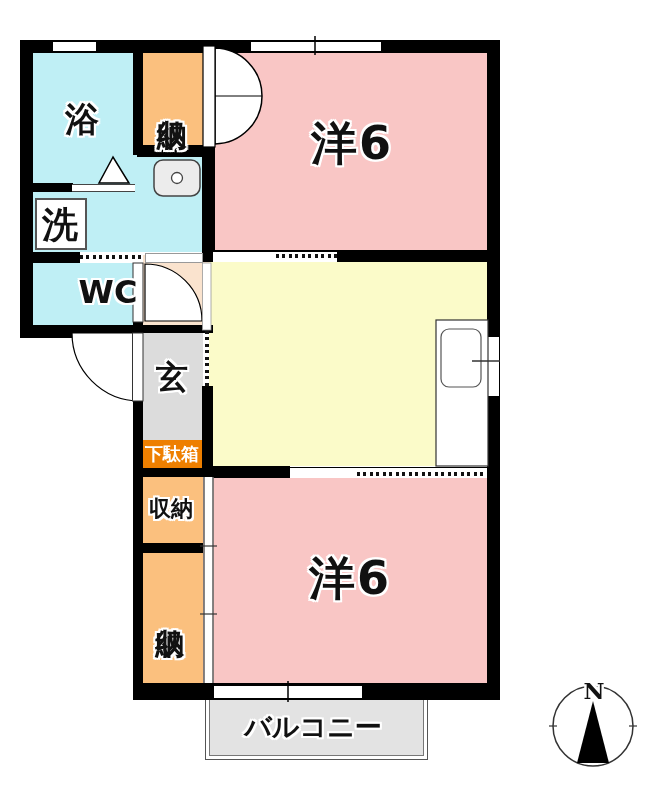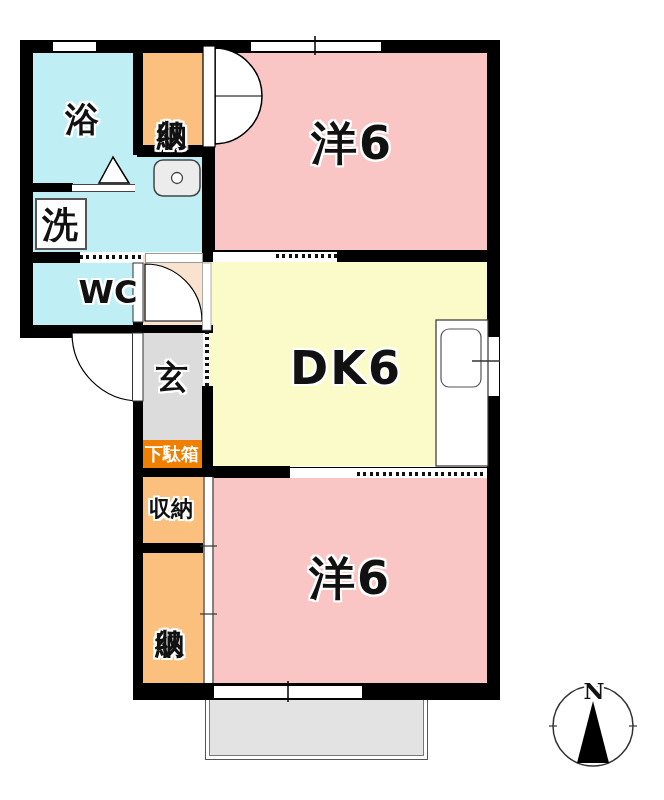--- a/index.html
+++ b/index.html
@@ -129,19 +129,19 @@
 
   <div class="wash-box" style="left:35px;top:198px;width:52px;height:52px;"></div>
 
   <div class="lbl lbl-room" style="left:82px;top:120px;font-size:34px;">浴</div>
   <div class="lbl lbl-room lbl-vert" style="left:172px;top:97px;font-size:30px;">収納</div>
   <div class="lbl lbl-big" style="left:352px;top:143px;">洋6</div>
   <div class="lbl" style="left:60px;top:225px;font-size:36px;font-weight:600;">洗</div>
   <div class="lbl lbl-room" style="left:80px;top:293px;margin-left:28px;">WC</div>
   <div class="lbl lbl-room" style="left:172px;top:378px;">玄</div>
   <div class="lbl lbl-white" style="left:172px;top:454px;">下駄箱</div>
-  <div class="lbl lbl-big" style="left:346px;top:368px;">DK6</div>
   <div class="lbl" style="left:171px;top:509px;font-size:22px;font-weight:600;">収納</div>
   <div class="lbl lbl-room lbl-vert" style="left:170px;top:607px;font-size:29px;">収納</div>
   <div class="lbl lbl-big" style="left:350px;top:578px;">洋6</div>
+  <div class="lbl" style="left:313px;top:727px;font-size:27px;font-weight:600;">バルコニー</div>
   <div class="lbl lbl-n" style="left:594px;top:691px;">N</div>
 
 </div>
 
 </body></html>

